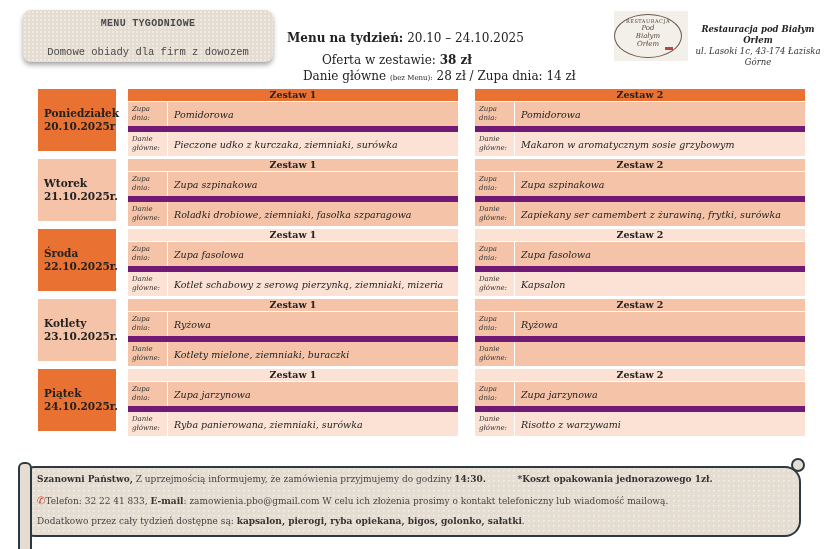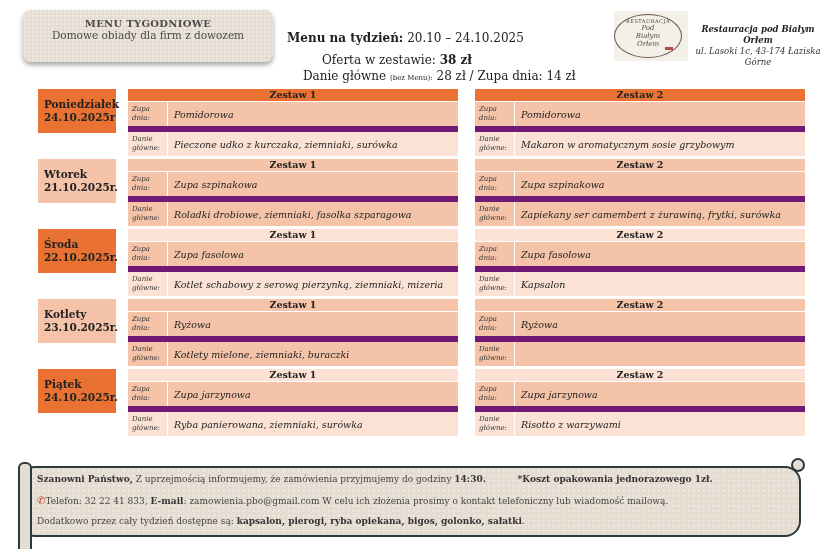--- a/index.html
+++ b/index.html
@@ -7,23 +7,24 @@
     width:824px; height:549px; background:#ffffff; position:relative; overflow:hidden;
     font-family:"DejaVu Serif", serif; color:#222;
   }
   .title-card {
     position:absolute; left:23px; top:10px; width:250px; height:52px;
     background:#e6ddd2; border-radius:8px;
     box-shadow:0 3px 5px rgba(0,0,0,0.35);
     background-image:radial-gradient(rgba(255,255,255,0.35) 1px, transparent 1px);
     background-size:4px 4px;
     text-align:center;
+    font-family:Liberation Mono, monospace;
   }
   .title-card .t1 { font-weight:bold; font-size:10px; color:#4a4a4a; margin-top:8px; letter-spacing:0.3px; }
-  .title-card .t2 { font-size:10.5px; color:#4a4a4a; margin-top:0; }
+  .title-card .t2 { font-size:10.5px; color:#4a4a4a; margin-top:17px; }
   .week-head { position:absolute; left:287px; top:31px; font-size:12px; }
   .week-head b { font-weight:bold; }
   .offer1 { position:absolute; left:322px; top:53px; font-size:12px; }
   .offer2 { position:absolute; left:303px; top:69px; font-size:12px; }
   .offer2 small { font-size:7px; }
   .logo {
     position:absolute; left:614px; top:11px; width:74px; height:50px;
     background:#f3efe9; display:flex; align-items:center; justify-content:flex-start;
   }
   .logo .oval {
@@ -33,21 +34,21 @@
     position:relative;
   }
   .logo .oval .top { font-size:5px; font-style:normal; letter-spacing:0.5px; position:absolute; top:2px; }
   .logo .oval .badge { position:absolute; right:8px; bottom:7px; width:8px; height:3px; background:#b44; }
   .rest-info { position:absolute; left:690px; top:24px; width:136px; text-align:center; font-size:8.5px; font-style:italic; line-height:11px; }
   .rest-info .name { font-weight:bold; color:#222; }
   .rest-info .addr { color:#333; }
 
   .day-block { position:absolute; left:38px; width:780px; height:62px; }
   .day-label {
-    position:absolute; left:0; top:0; width:78px; height:44px;
+    position:absolute; left:0; top:0; width:78px; height:62px;
     display:flex; flex-direction:column; justify-content:center; padding-left:6px; box-sizing:border-box;
     font-weight:bold; font-size:10.5px; line-height:13px; color:#222;
   }
   .day-label.dark { background:#e97132; }
   .day-label.light { background:#f4c3a8; }
   .set {
     position:absolute; top:0; width:330px; height:47px;
   }
   .set.s1 { left:90px; }
   .set.s2 { left:437px; }
@@ -124,21 +125,21 @@
 </div>
 <div class="rest-info">
   <div class="name">Restauracja pod Białym Orłem</div>
   <div class="addr">ul. Lasoki 1c, 43-174 Łaziska Górne</div>
 </div>
 
 <div id="days">
     <div class="day-block v-dark" style="top: 89px;">
       <div class="day-label dark">
         <span>Poniedziałek</span>
-        <span>24.10.2025r</span>
+        <span>20.10.2025r</span>
       </div>
       <div class="set s1">
         <div class="set-head">Zestaw 1</div>
         <div class="row soup">
           <div class="lbl">Zupa dnia:</div>
           <div class="val">Pomidorowa</div>
         </div>
         <div class="row main">
           <div class="lbl">Danie główne:</div>
           <div class="val">Pieczone udko z kurczaka, ziemniaki, surówka</div>

